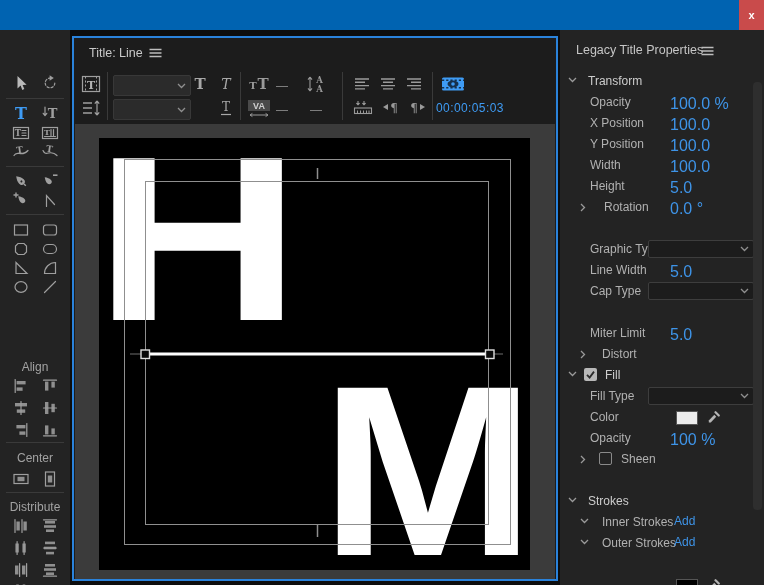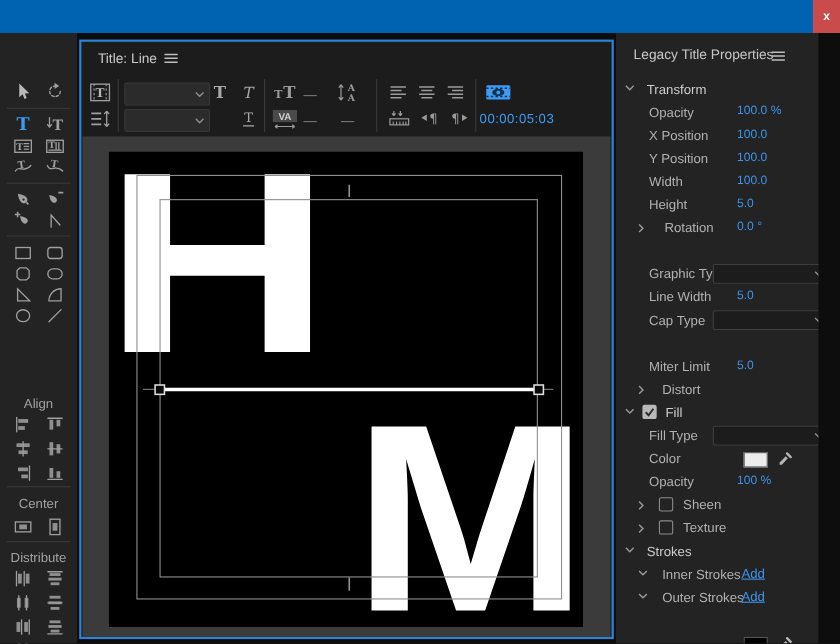--- a/index.html
+++ b/index.html
@@ -24,28 +24,28 @@
   #tp-menu{left:75px;top:10px}
   .toolbtn{display:flex;align-items:center;justify-content:center}
   .vsep{position:absolute;width:1px;background:#3a3a3a;top:34px;height:48px}
   .dd{background:#2b2b2b;border:1px solid #383838;border-radius:2px;display:flex;
       align-items:center;justify-content:flex-end;padding-right:4px}
   .dash{color:#8a8a8a;font-size:12px}
   #timecode{color:#3e9bf4;font-size:12px;letter-spacing:.4px}
   #canvas-wrap{left:1px;top:86px;width:480px;height:455px;background:#3b3b3b;overflow:hidden}
   #canvas{left:24px;top:14px;width:431px;height:432px;background:#000}
   
-  #props-panel{left:560px;top:30px;width:184px;height:555px;background:#232323;overflow:hidden}
+  #props-panel{left:560px;top:30px;width:204px;height:555px;background:#232323;overflow:hidden}
   #pp-title{left:16px;top:13px;font-size:12.5px;color:#c6c6c6}
   #pp-menu{left:141px;top:16px}
   .prow{position:absolute;left:0;width:204px;height:21px}
   .plabel{position:absolute;top:3px;font-size:12px;color:#b1b1b1;white-space:nowrap}
   .psection{color:#cdcdcd}
-  .pvalue{position:absolute;left:110px;top:3px;font-size:11px;color:#3e94e8;white-space:nowrap}
-  .plink{position:absolute;left:114px;top:2px;font-size:12px;color:#3e94e8;text-decoration:underline}
+  .pvalue{position:absolute;left:110px;top:3px;font-size:16px;color:#3e94e8;white-space:nowrap}
+  .plink{position:absolute;left:114px;top:2px;font-size:12px;color:#3e94e8;}
   .pchev{position:absolute;top:6px}
   .pdd{position:absolute;left:88px;top:1px;width:106px;height:18px;background:#1c1c1c;
        border:1px solid #3d3d3d;border-radius:2px;display:flex;align-items:center;
        justify-content:flex-end;padding-right:4px;box-sizing:border-box}
   .pcheck{position:absolute;top:3px;width:13px;height:13px;border-radius:2px;box-sizing:border-box}
   .pcheck.on{background:#b8b8b8}
   .pcheck.off{border:1.5px solid #8a8a8a}
   .swatch{position:absolute;left:116px;top:4px;width:20px;height:12px;border:1px solid #555}
   #pp-scroll{left:193px;top:52px;width:9px;height:428px;background:#2e2e2e;border-radius:4px}
   svg{display:block}
@@ -599,29 +599,20 @@
       </div>
       <div class="prow" style="top:378px">
         <span class="pchev" style="left:20px">
           <svg width="6" height="9" viewBox="0 0 6 9">
             <path d="M1 1 l3.5 3.5 L1 8" stroke="#9a9a9a" stroke-width="1.3" fill="none"></path>
           </svg>
         </span>
         <span class="pcheck off" style="left:39px"></span>
         <span class="plabel" style="left:61px">Sheen</span>
       </div>
-      <div class="prow" style="top:399px">
-        <span class="pchev" style="left:20px">
-          <svg width="6" height="9" viewBox="0 0 6 9">
-            <path d="M1 1 l3.5 3.5 L1 8" stroke="#9a9a9a" stroke-width="1.3" fill="none"></path>
-          </svg>
-        </span>
-        <span class="pcheck off" style="left:39px"></span>
-        <span class="plabel" style="left:61px">Texture</span>
-      </div>
       <div class="prow" style="top:420px">
         <span class="pchev" style="left:8px">
           <svg width="9" height="6" viewBox="0 0 9 6">
             <path d="M1 1 l3.5 3.5 L8 1" stroke="#9a9a9a" stroke-width="1.3" fill="none"></path>
           </svg>
         </span>
         <span class="plabel psection" style="left:28px">Strokes</span>
       </div>
       <div class="prow" style="top:441px">
         <span class="pchev" style="left:20px">

